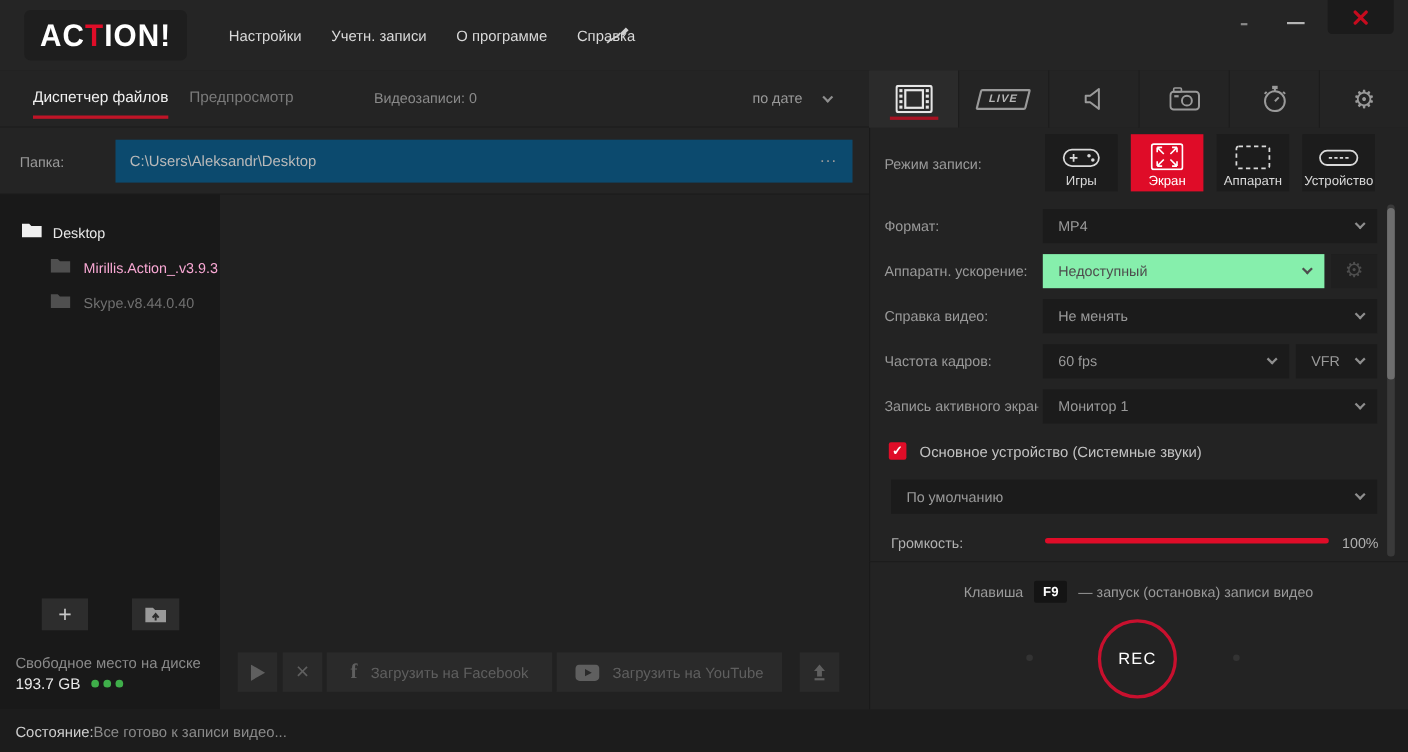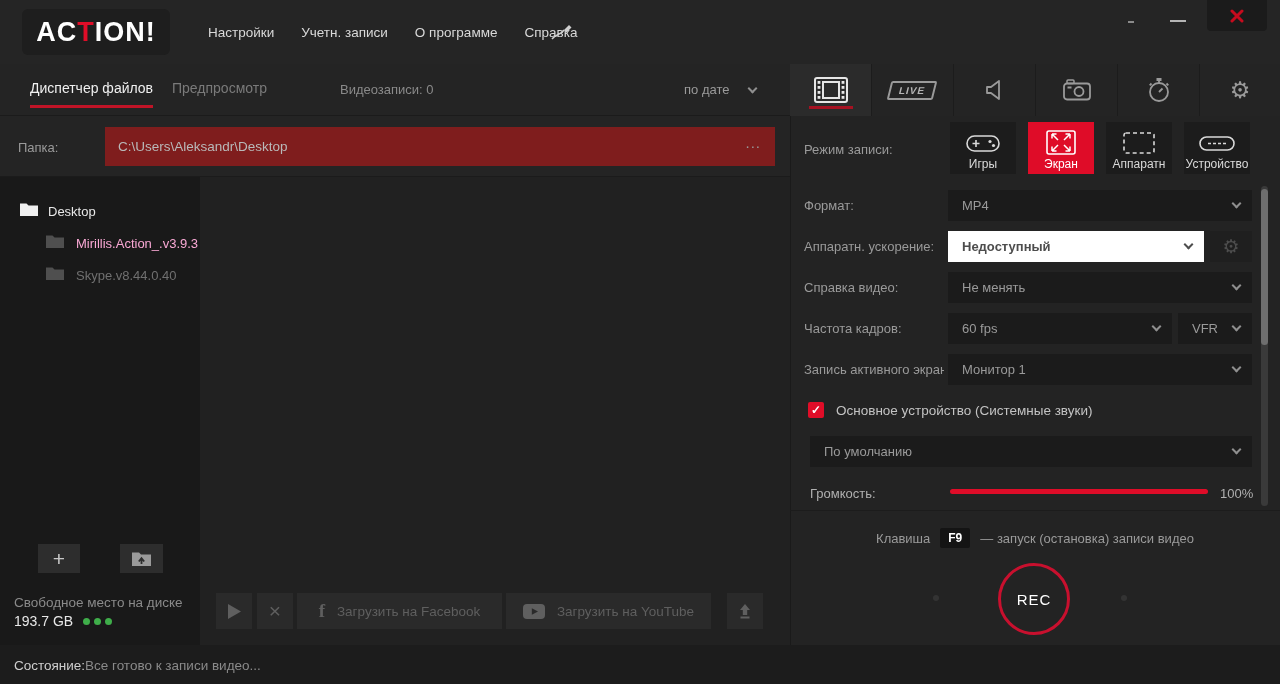--- a/index.html
+++ b/index.html
@@ -33,21 +33,21 @@
   .tab-idle { left:172px; top:80px; color:#7a7a7a; font-size:14px; }
   .videos-counter { left:340px; top:82px; color:#8a8a8a; }
   .sort-label { left:684px; top:82px; color:#9a9a9a; }
 
   .chev { display:inline-block; width:7px; height:7px; border-right:2px solid #8f8f8f;
           border-bottom:2px solid #8f8f8f; transform:rotate(45deg); }
   .chev.abs { position:absolute; }
   .chev.dim { border-color:#4d4d4d; }
 
   .folder-label { left:18px; top:140px; color:#9a9a9a; }
-  .folder-input { left:105px; top:127px; width:670px; height:39px; background:#7f1d1d; }
+  .folder-input { left:105px; top:127px; width:670px; height:39px; background:#0c4a6e; }
   .folder-input .path { position:absolute; left:13px; top:12px; color:#b9b9b9; font-size:13.5px; }
   .browse-dots { position:absolute; right:14px; top:7px; color:#9a9a9a; font-size:15px; letter-spacing:1px; }
 
   .tree-row-text { font-size:13px; }
   .tree-root-label { left:48px; top:204px; color:#e8e8e8; }
   .tree-child1-label { left:76px; top:236px; color:#f9a8d4; }
   .tree-child2-label { left:76px; top:268px; color:#707070; }
 
   .sq-btn { background:#2d2d2d; display:flex; align-items:center; justify-content:center; }
   .plus-btn { left:38px; top:544px; width:42px; height:29px; color:#c7c7c7; font-size:21px; font-weight:400; }
@@ -82,21 +82,21 @@
               align-items:center; justify-content:flex-end; padding-bottom:3px; color:#d9d9d9; }
   .mode-btn .m-label { font-size:12px; margin-top:2px; white-space:nowrap; }
   .mode-btn.active { background:#df0c28; color:#fff; }
   .mode-games { left:950px; } .mode-screen { left:1028px; } .mode-region { left:1106px; } .mode-device { left:1184px; }
 
   .set-label { left:804px; color:#9a9a9a; white-space:nowrap; }
   .set-label.clip { width:140px; overflow:hidden; }
   .dropdown { height:31px; background:#1b1b1b; color:#9a9a9a; }
   .dropdown .dd-text { position:absolute; left:14px; top:8px; white-space:nowrap; }
   .dropdown .chev { position:absolute; right:12px; top:10px; }
-  .dropdown.disabled { background:#ffffff; color:#4d4d4d;font-weight:bold; }
+  .dropdown.disabled { background:#86efac; color:#4d4d4d; }
   .gear-btn { background:#1f1f1f; display:flex; align-items:center; justify-content:center; }
   .gear-btn .gear-glyph { color:#4d4d4d; font-size:19px; }
 
   .checkbox { left:808px; top:402px; width:16px; height:16px; background:#e00d28; border-radius:2px;
               display:flex; align-items:center; justify-content:center; color:#fff; font-size:12px; font-weight:bold; }
   .checkbox-label { left:836px; top:403px; color:#c3c3c3; font-size:13.5px; }
 
   .vol-label { left:810px; top:486px; color:#b0b0b0; }
   .vol-bar { left:950px; top:489px; width:258px; height:5px; border-radius:3px; background:#df0c28; }
   .vol-pct { left:1220px; top:486px; color:#b0b0b0; }

